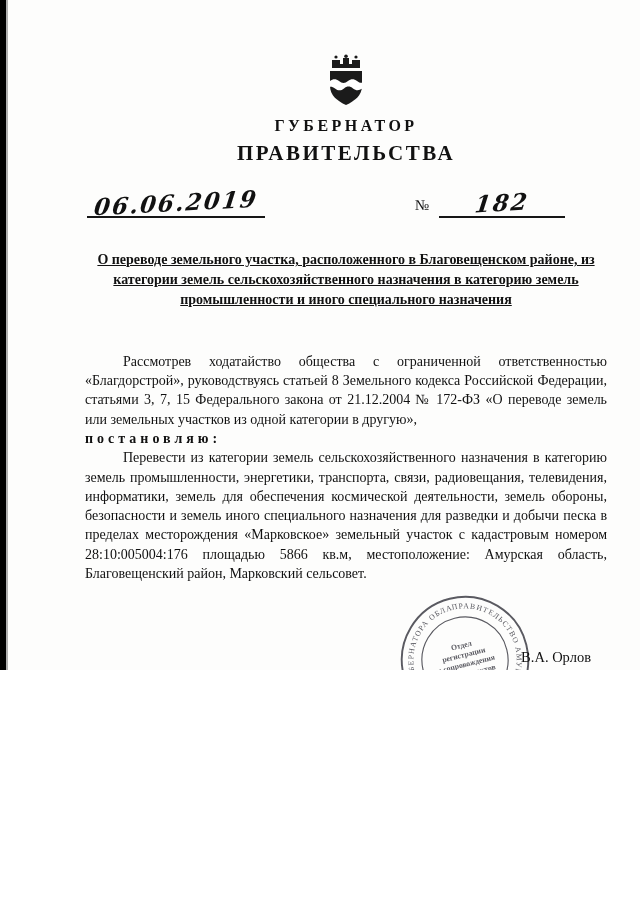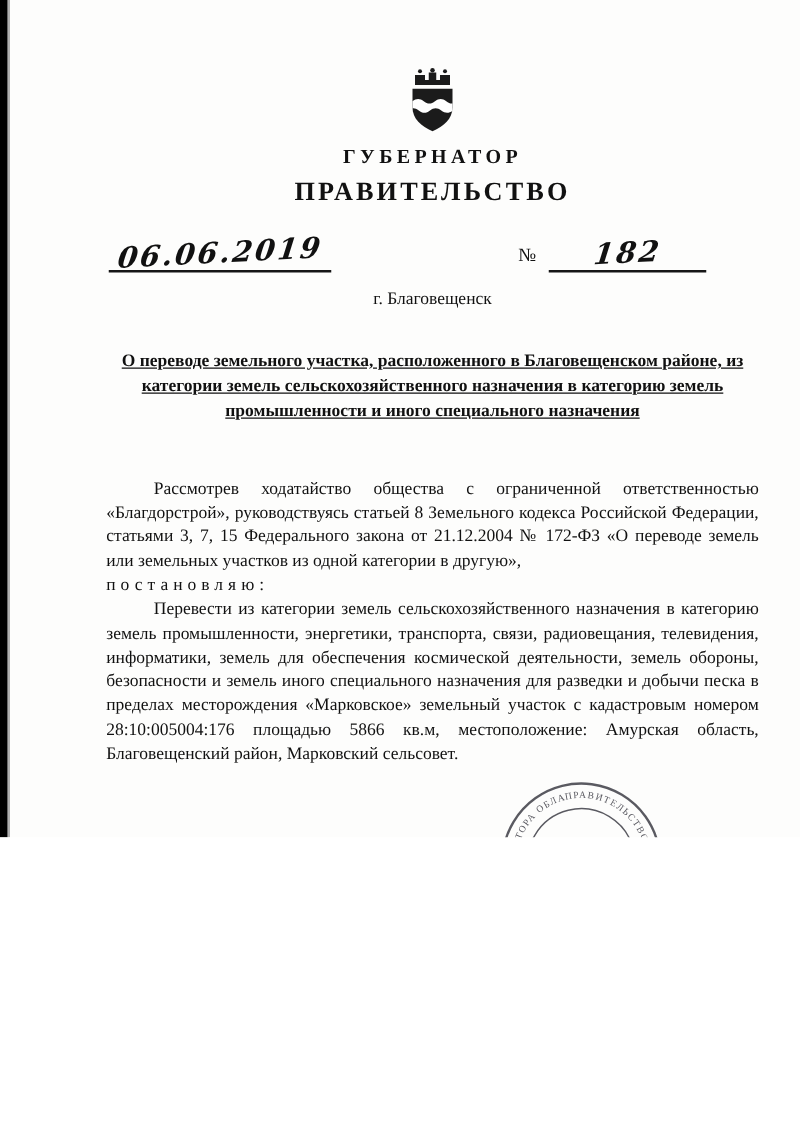--- a/index.html
+++ b/index.html
@@ -29,21 +29,21 @@
   }
   .spacer { flex:1; }
   .num-label { font-size:15px; padding-bottom:4px; margin-right:10px; }
 
   .city { text-align:center; font-size:14px; margin-top:14px; }
 
   .title { text-align:center; font-weight:bold; font-size:14px; line-height:1.42; margin-top:32px;text-decoration:underline; }
 
   .para { text-align:justify; font-size:14px; line-height:1.38; text-indent:38px; margin:0; }
   .para.first { margin-top:42px; }
-  .resolve { font-weight:normal; letter-spacing:4px; font-size:14px; line-height:1.38; }
+  .resolve { font-weight:bold; letter-spacing:4px; font-size:14px; line-height:1.38; }
 
   .sig-area { position:relative; height:215px; margin-top:10px; }
   .stamp { position:absolute; left:313px; top:0; width:134px; height:134px; transform:rotate(-14deg); opacity:.88; }
   .sig-name { position:absolute; right:16px; top:56px; font-size:14.5px; white-space:nowrap; }
 </style>
 </head>
 <body>
 
 <div class="page">
   <div class="scan-edge"></div>
@@ -55,30 +55,29 @@
         <circle cx="12" cy="3" r="1.6"></circle>
           <circle cx="22" cy="2.2" r="1.8"></circle>
           <circle cx="32" cy="3" r="1.6"></circle>
         <path d="M8 6 h8 v4 h3 v-6 h6 v6 h3 v-4 h8 v8 H8 z"></path>
         <path d="M6 17 h32 v15 c0 9 -7 15 -16 19 c-9 -4 -16 -10 -16 -19 z"></path>
       </g>
       <path d="M6 27 c3 -2.5 6 -2.5 9 0 c3 2.5 6 2.5 9 0 c3 -2.5 6 -2.5 9 0 c2 1.6 4 2.1 5 1.7 v6 c-3 2 -6 2 -9 -0.3 c-3 -2.5 -6 -2.5 -9 0 c-3 2.5 -6 2.5 -9 0 c-2 -1.6 -4 -2 -5 -1.6 z" fill="#ffffff"></path>
     </svg>
 
     <div class="org">ГУБЕРНАТОР</div>
-    <div class="doctype">ПРАВИТЕЛЬСТВО</div>
+    <div class="doctype">ПРАВИТЕЛЬСТВА</div>
 
     <div class="dn-row">
       <span class="blank date-blank"><span class="hand">06.06.2019</span></span>
       <span class="spacer"></span>
       <span class="num-label">№</span>
       <span class="blank num-blank"><span class="hand">182</span></span>
     </div>
 
-    <div class="city">г. Благовещенск</div>
 
     <div class="title">О переводе земельного участка, расположенного в Благовещенском районе, из категории земель сельскохозяйственного назначения в категорию земель промышленности и иного специального назначения</div>
 
     <p class="para first">Рассмотрев ходатайство общества с ограниченной ответственностью «Благдорстрой», руководствуясь статьей 8 Земельного кодекса Российской Федерации, статьями 3, 7, 15 Федерального закона от 21.12.2004 № 172-ФЗ «О переводе земель или земельных участков из одной категории в другую»,</p>
     <div class="resolve">постановляю:</div>
     <p class="para">Перевести из категории земель сельскохозяйственного назначения в категорию земель промышленности, энергетики, транспорта, связи, радиовещания, телевидения, информатики, земель для обеспечения космической деятельности, земель обороны, безопасности и земель иного специального назначения для разведки и добычи песка в пределах месторождения «Марковское» земельный участок с кадастровым номером 28:10:005004:176 площадью 5866 кв.м, местоположение: Амурская область, Благовещенский район, Марковский сельсовет.</p>
 
     <div class="sig-area">
       <svg class="stamp" viewBox="0 0 140 140" aria-hidden="true">
         <g fill="none" stroke="#44444c">

